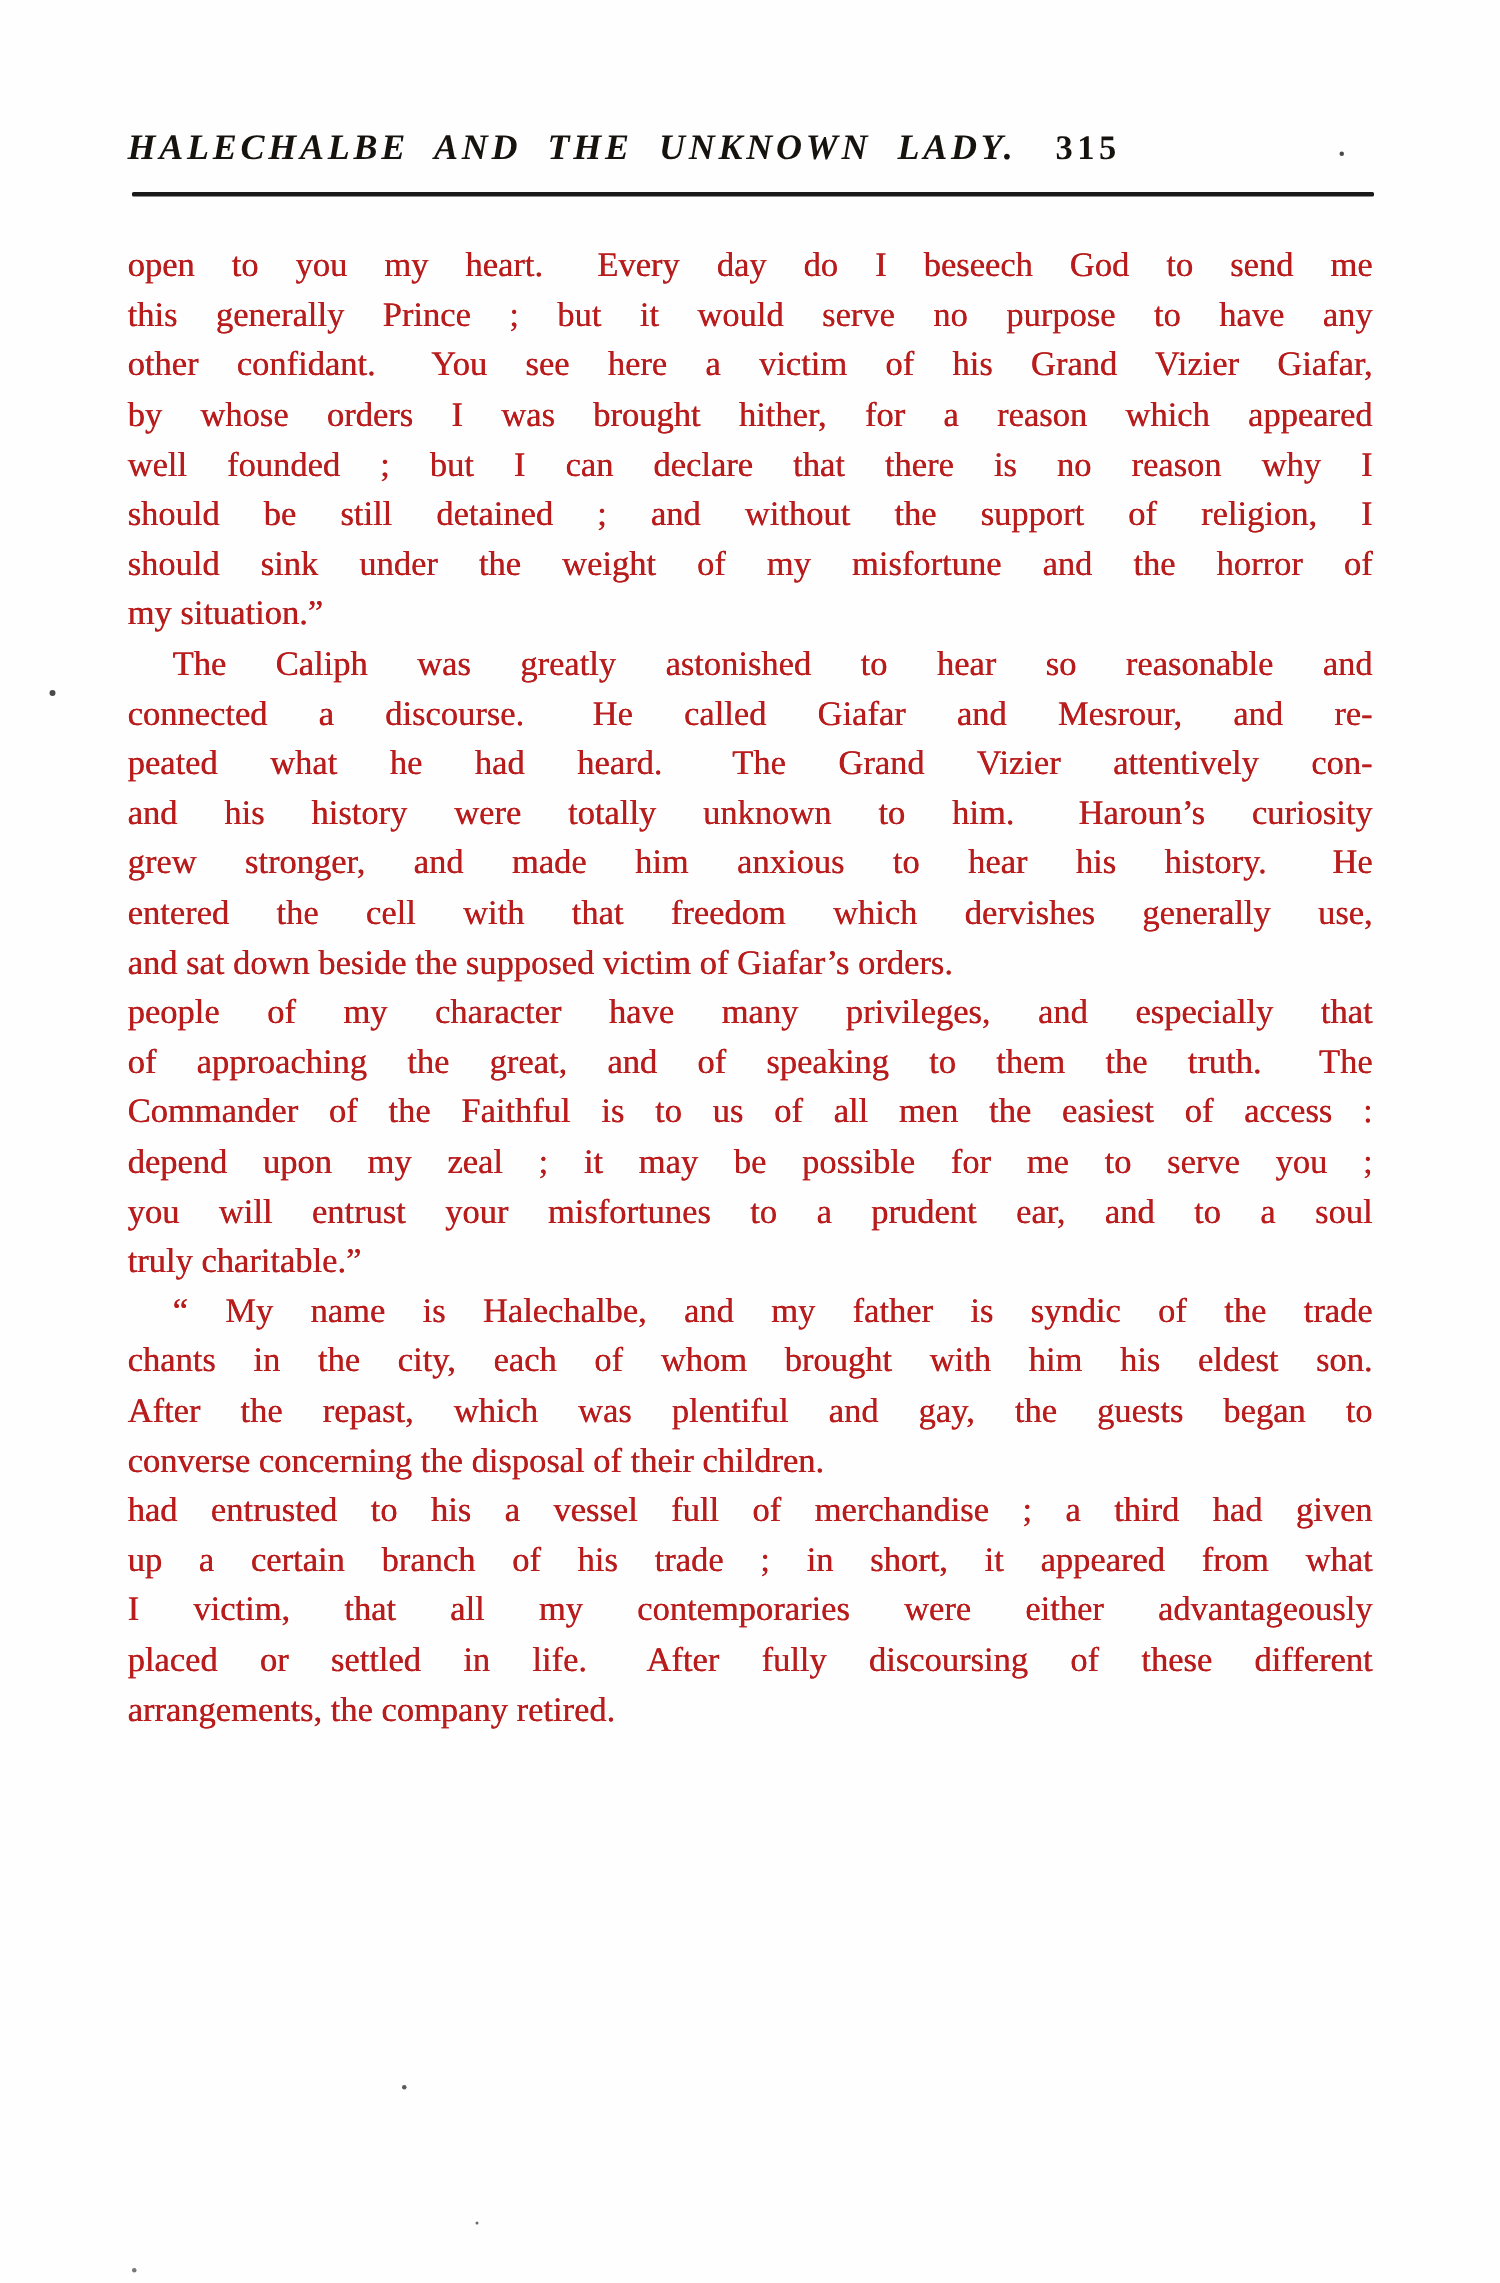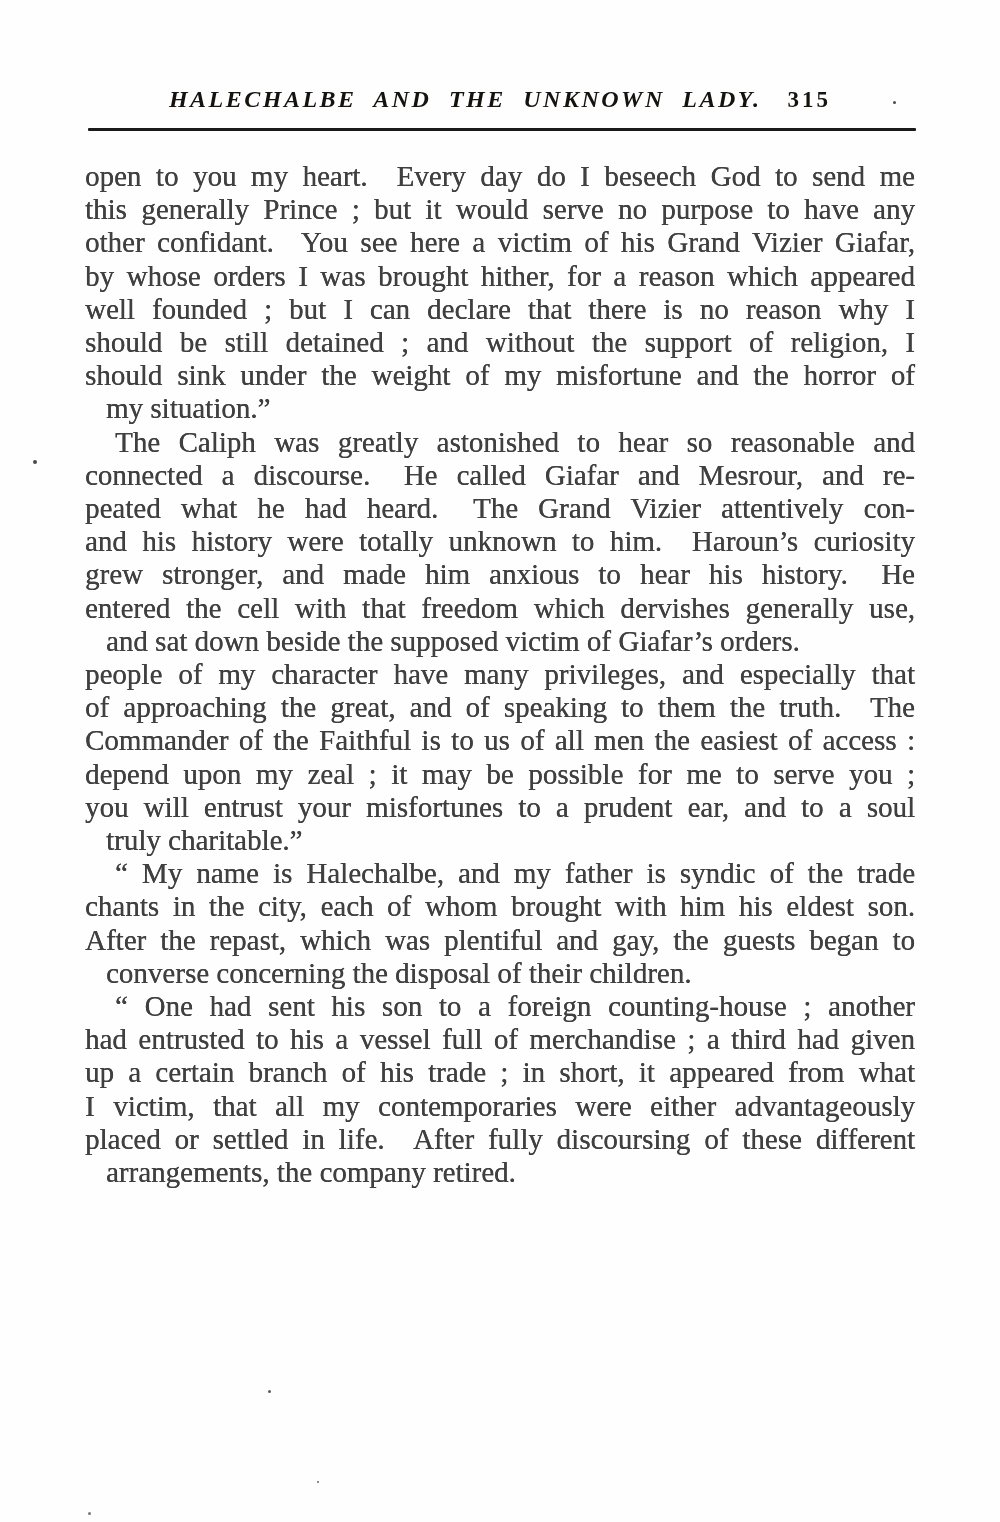--- a/index.html
+++ b/index.html
@@ -12,21 +12,20 @@
   }
   .page {
     position: absolute; inset: 0;
     background: #fefefe;
     color: #1d1a17;
   }
   
   .running-head {
     position: absolute;
     top: 86px; left: 85px; width: 830px;
-    text-align: center;
     white-space: nowrap;
     color: #16130f;
   }
   .head-title {
     font-style: italic;
     font-size: 24px;
     font-weight: bold;
     letter-spacing: 2.5px;
     word-spacing: 9px;
   }
@@ -39,34 +38,34 @@
   .head-rule {
     position: absolute;
     top: 128px; left: 88px; width: 828px; height: 3px;
     background: #1a1a1a;
     border-radius: 1px;
   }
   
   .body-text {
     position: absolute;
     top: 160px; left: 85px; width: 830px;
-    font-size: 29px;
+    font-size: 23px;
     line-height: 33.2px;
-    color: #404040;
+    color: #b91c1c;
     text-shadow: 0.25px 0 0 currentColor;
   }
   .para { margin: 0; }
   .line {
     text-align: justify;
     text-align-last: justify;
     text-justify: inter-word;
     white-space: normal;
   }
   .line.indent { text-indent: 30px; }
-  .line.last { text-align: left; text-align-last: left; margin-left: 21px; }
+  .line.last { text-align: left; text-align-last: left; }
   
   .speck {
     position: absolute;
     background: #4a4a4a;
     border-radius: 50%;
   }
   .speck.s1 { left: 33px;  top: 460px;  width: 4px; height: 4px; }
   .speck.s2 { left: 893px; top: 101px;  width: 3px; height: 3px; }
   .speck.s3 { left: 268px; top: 1390px; width: 3px; height: 3px; background:#5a5a5a; }
   .speck.s4 { left: 317px; top: 1481px; width: 2px; height: 2px; background:#6a6a6a; }
@@ -117,21 +116,20 @@
 
 
     <div class="para">
       <div class="line indent">“ My name is Halechalbe, and my father is syndic of the trade</div>
       <div class="line">chants in the city, each of whom brought with him his eldest son.</div>
       <div class="line">After the repast, which was plentiful and gay, the guests began to</div>
       <div class="line last">converse concerning the disposal of their children.</div>
     </div>
 
     <div class="para">
-      <div class="line indent">“ One had sent his son to a foreign counting-house ; another</div>
       <div class="line">had entrusted to his a vessel full of merchandise ; a third had given</div>
       <div class="line">up a certain branch of his trade ; in short, it appeared from what</div>
       <div class="line">I victim, that all my contemporaries were either advantageously</div>
       <div class="line">placed or settled in life.  After fully discoursing of these different</div>
       <div class="line last">arrangements, the company retired.</div>
     </div>
 
   </main>
 
   <div class="speck s1"></div>

